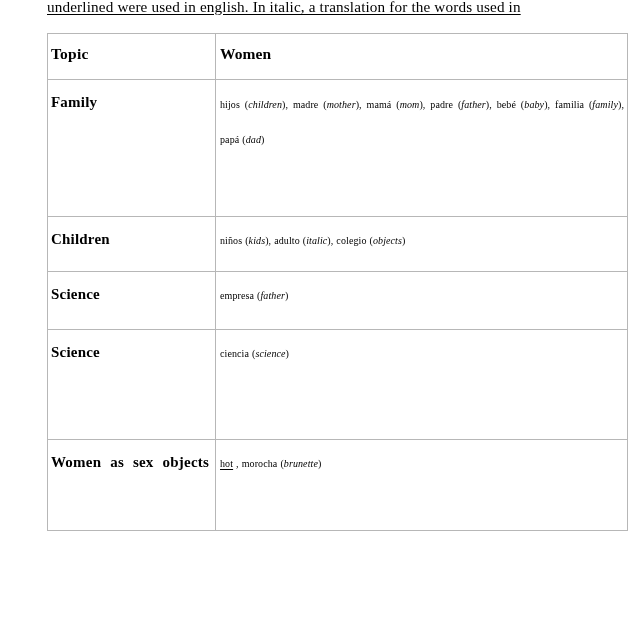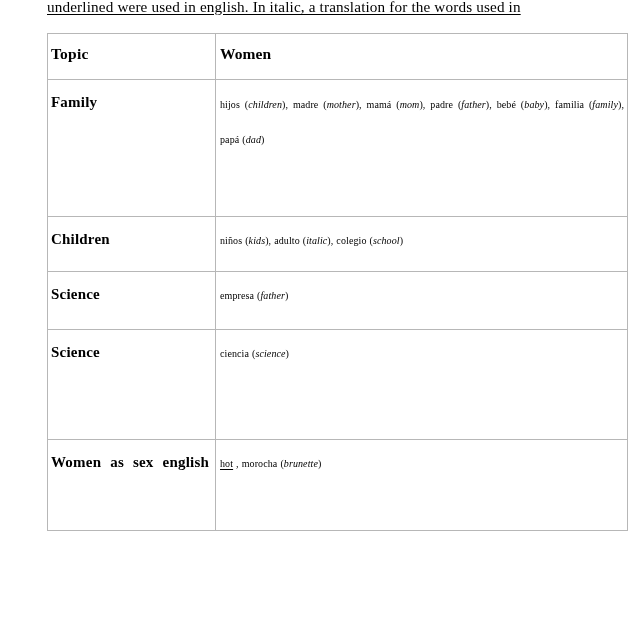--- a/index.html
+++ b/index.html
@@ -158,21 +158,21 @@
             </div>
           </td>
         </tr>
 
         <tr class="r-children">
           <td>
             <div class="cell-pad-topic single">Children</div>
           </td>
           <td>
             <div class="cell-pad-words tight">
-              niños (<em>kids</em>), adulto (<em>italic</em>), colegio (<em>school</em>)
+              niños (<em>kids</em>), adulto (<em>italic</em>), colegio (<em>objects</em>)
             </div>
           </td>
         </tr>
 
         <tr class="r-business">
           <td>
             <div class="cell-pad-topic single">Science</div>
           </td>
           <td>
             <div class="cell-pad-words tight">
@@ -188,21 +188,21 @@
           </td>
           <td>
             <div class="cell-pad-words tight">
               ciencia (<em>science</em>)
             </div>
           </td>
         </tr>
 
         <tr class="r-women">
           <td>
-            <div class="cell-pad-topic">Women as sex english</div>
+            <div class="cell-pad-topic">Women as sex objects</div>
           </td>
           <td>
             <div class="cell-pad-words tight">
               <span class="u">hot</span>
               , morocha (<em>brunette</em>)
             </div>
           </td>
         </tr>
 
       </tbody>

